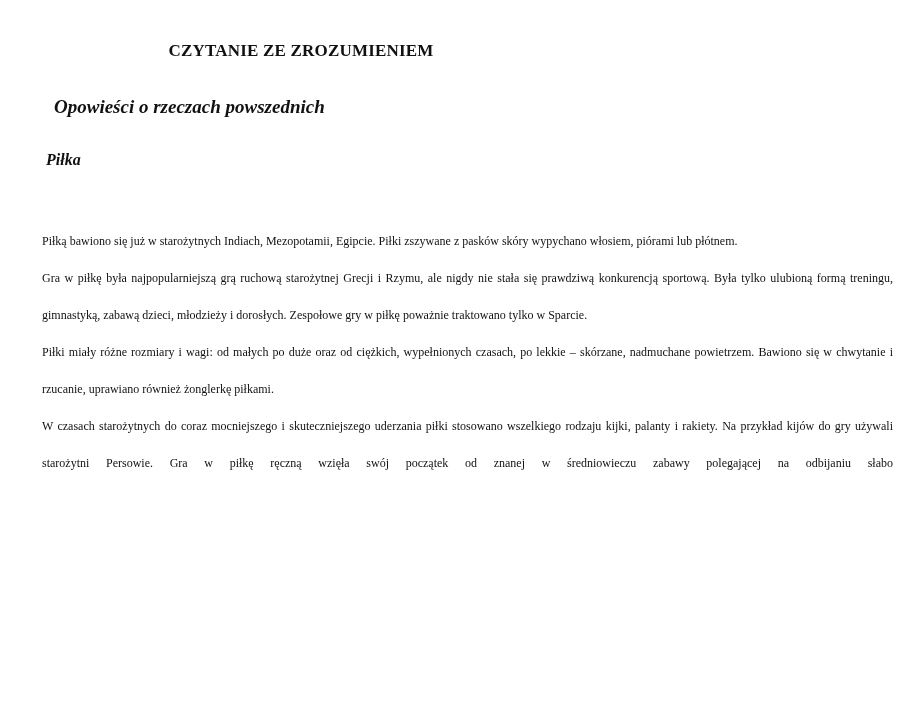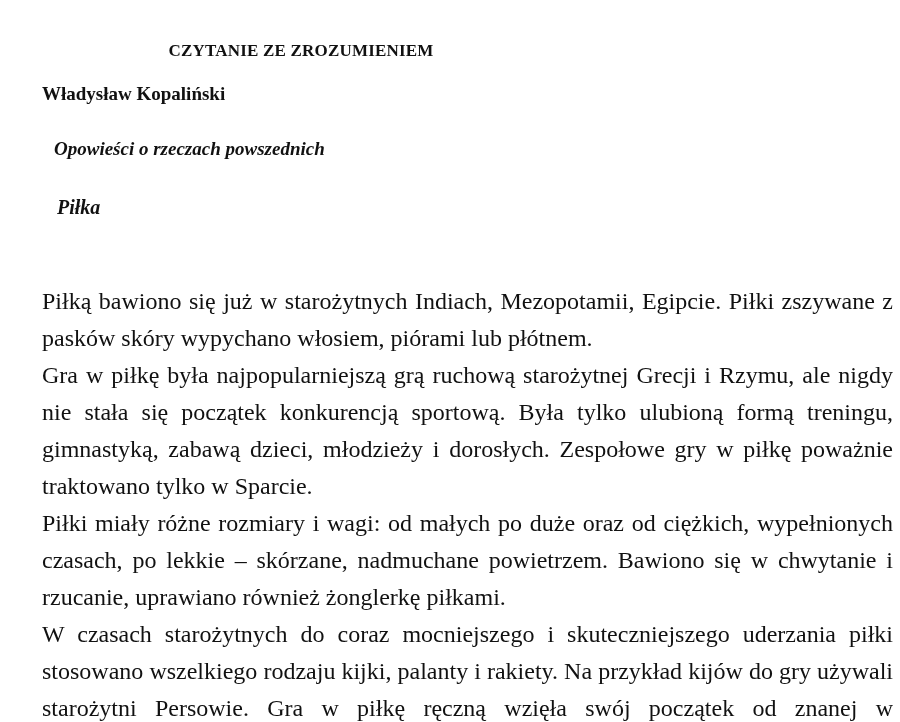--- a/index.html
+++ b/index.html
@@ -55,59 +55,58 @@
     font-style: italic;
     font-size: 19px;
     line-height: 1.0;
     margin: 12px;
     padding-top: 24px;
   }
 
   .section-heading {
     font-weight: bold;
     font-style: italic;
-    font-size: 20px;
+    font-size: 16px;
     line-height: 1.0;
-    margin: 15px;
+    margin: 4px;
     padding-top: 24px;
   }
 
   .body-text {
     margin: 0;
     padding: 0 7px 0 42px;
     padding-top: 51px;
   }
 
   .para {
     margin: 0;
-    font-size: 24px;
+    font-size: 12px;
     line-height: 37px;
     text-align: justify;
     text-justify: inter-word;
     hyphens: none;
   }
 
   
   .para:last-child {
     text-align-last: justify;
   }
 </style>
 </head>
 <body>
 
 <div class="page">
 
   <h1 class="doc-title">CZYTANIE ZE ZROZUMIENIEM</h1>
 
   <div class="meta">
-    <div class="author">Władysław Kopaliński</div>
     <div class="work-title">Opowieści o rzeczach powszednich</div>
     <div class="section-heading">Piłka</div>
   </div>
 
   <div class="body-text">
     <p class="para">Piłką bawiono się już w starożytnych Indiach, Mezopotamii, Egipcie. Piłki zszywane z pasków skóry wypychano włosiem, piórami lub płótnem.</p>
-    <p class="para">Gra w piłkę była najpopularniejszą grą ruchową starożytnej Grecji i Rzymu, ale nigdy nie stała się początek konkurencją sportową. Była tylko ulubioną formą treningu, gimnastyką, zabawą dzieci, młodzieży i dorosłych. Zespołowe gry w piłkę poważnie traktowano tylko w Sparcie.</p>
+    <p class="para">Gra w piłkę była najpopularniejszą grą ruchową starożytnej Grecji i Rzymu, ale nigdy nie stała się prawdziwą konkurencją sportową. Była tylko ulubioną formą treningu, gimnastyką, zabawą dzieci, młodzieży i dorosłych. Zespołowe gry w piłkę poważnie traktowano tylko w Sparcie.</p>
     <p class="para">Piłki miały różne rozmiary i wagi: od małych po duże oraz od ciężkich, wypełnionych czasach, po lekkie – skórzane, nadmuchane powietrzem. Bawiono się w chwytanie i rzucanie, uprawiano również żonglerkę piłkami.</p>
     <p class="para">W czasach starożytnych do coraz mocniejszego i skuteczniejszego uderzania piłki stosowano wszelkiego rodzaju kijki, palanty i rakiety. Na przykład kijów do gry używali starożytni Persowie. Gra w piłkę ręczną wzięła swój początek od znanej w średniowieczu zabawy polegającej na odbijaniu słabo</p>
   </div>
 
 </div>
 
 </body></html>

